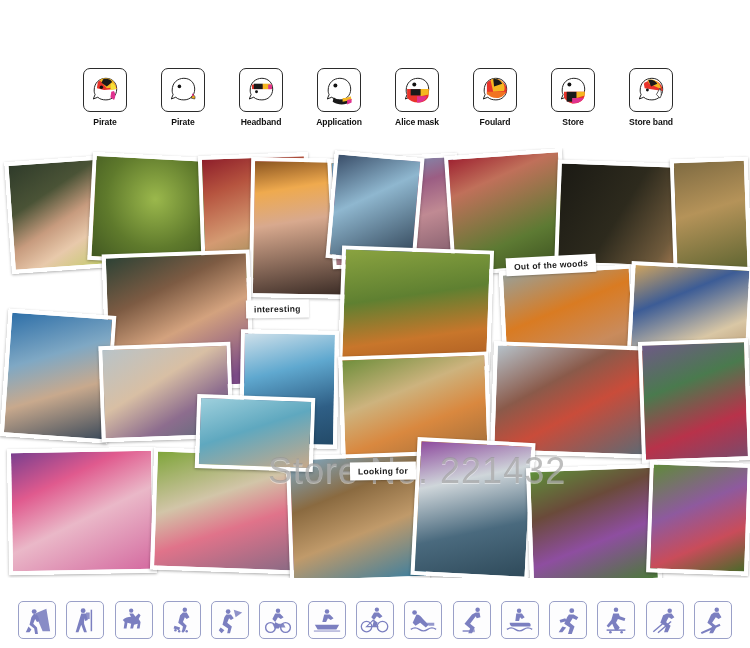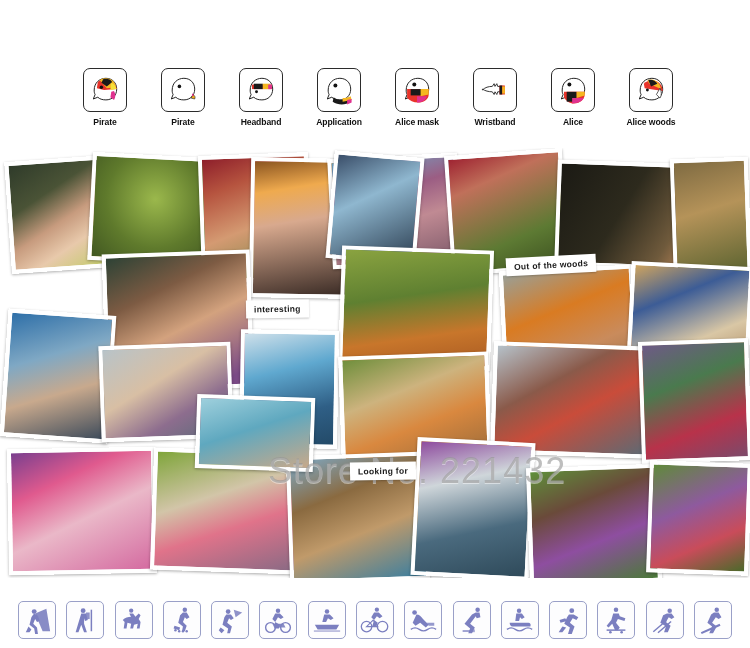--- a/index.html
+++ b/index.html
@@ -164,59 +164,60 @@
           <circle cx="17" cy="14" r="2.2" fill="#111"></circle>
           <path d="M9 19h24v6c0 5-5 9-12 9-5 0-9-2-12-5z" fill="#e8332a"></path>
           <path d="M13 19h12v7H13z" fill="#1a1a1a"></path>
           <path d="M24 19h9v6l-9 2z" fill="#f5b721"></path>
           <path d="M20 27h11c-1 4-5 7-11 7z" fill="#e0318f"></path>
         </svg>
       </div>
       <div class="cap">Alice mask</div>
     </div>
 
-    <div class="appicon">
-      <div class="box">
-        <svg width="36" height="36" viewBox="0 0 40 40">
-          <path d="M6 20c3-3 7-4 11-4l2-3 1 3 2-3 1 3h7v6h-7l-1 3-2-3-1 3-2-3c-4 0-8-1-11-3z" fill="#fff" stroke="#222" stroke-width="1"></path>
-          <path d="M25 15h6v10h-6z" fill="#e8332a"></path>
-          <path d="M25 15h3v10h-3z" fill="#1a1a1a"></path>
-          <path d="M28 16h3v8h-3z" fill="#f5b721"></path>
-        </svg>
-      </div>
-      <div class="cap">Wristband</div>
-    </div>
-
+
+    <div class="appicon">
+      <div class="box">
+        <svg width="36" height="36" viewBox="0 0 40 40">
+          <path d="M8 20c0-8 6-13 13-13s12 5 12 12c0 7-5 12-12 12-4 0-7-1-9-3l-5 2 2-5c-1-2-1-3-1-5z" fill="#fff" stroke="#222" stroke-width="1.1"></path>
+          <path d="M11 12c4-5 13-6 18-1 4 4 5 9 3 13l-21 1z" fill="#e8332a"></path>
+          <path d="M15 9c5-3 11-1 14 3 2 3 2 7 1 9l-12 1z" fill="#f5b721"></path>
+          <path d="M18 8c4-1 8 1 10 5l-9 3z" fill="#1a1a1a"></path>
+          <path d="M11 22h21c-1 4-5 7-10 7s-9-2-11-5z" fill="#f27321"></path>
+        </svg>
+      </div>
+      <div class="cap">Foulard</div>
+    </div>
 
     <div class="appicon">
       <div class="box">
         <svg width="36" height="36" viewBox="0 0 40 40">
           <path d="M8 20c0-8 6-13 13-13s12 5 12 12c0 7-5 12-12 12-4 0-7-1-9-3l-5 2 2-5c-1-2-1-3-1-5z" fill="#fff" stroke="#222" stroke-width="1.1"></path>
           <circle cx="16" cy="14" r="2.2" fill="#111"></circle>
           <path d="M10 22h23v3c0 5-5 10-12 10-5 0-9-3-11-7z" fill="#e8332a"></path>
           <path d="M13 22h11v11H13z" fill="#1a1a1a"></path>
           <path d="M24 22h9v4l-9 3z" fill="#f5b721"></path>
           <path d="M19 29h13c-2 4-7 6-13 6z" fill="#e0318f"></path>
         </svg>
       </div>
-      <div class="cap">Alice</div>
+      <div class="cap">Store</div>
     </div>
 
     <div class="appicon">
       <div class="box">
         <svg width="36" height="36" viewBox="0 0 40 40">
           <path d="M8 20c0-8 6-13 13-13s12 5 12 12c0 7-5 12-12 12-4 0-7-1-9-3l-5 2 2-5c-1-2-1-3-1-5z" fill="#fff" stroke="#222" stroke-width="1.1"></path>
           <path d="M12 13c4-4 12-5 17-1 3 3 4 6 4 9l-20-3z" fill="#e8332a"></path>
           <path d="M16 9c5-2 10 0 13 4 1 2 2 4 2 6l-13-6z" fill="#f5b721"></path>
           <path d="M17 9c4-1 8 1 10 4l-7 3z" fill="#1a1a1a"></path>
           <path d="M30 18c2 4 2 8 0 11l-4-4z" fill="#fff" stroke="#222" stroke-width=".8"></path>
           <circle cx="16" cy="20" r="1.6" fill="#111"></circle>
         </svg>
       </div>
-      <div class="cap">Alice woods</div>
+      <div class="cap">Store band</div>
     </div>
 
   </div>
 
   <div class="collage">
 
     <div class="ph" style="left:8px;top:10px;width:118px;height:112px;transform:rotate(-4deg);">
       <div class="im" style="background:linear-gradient(150deg,#2f3b2a 0%,#4a5336 30%,#c79b7e 52%,#e8c9ab 70%,#b9cc5a 100%);"></div>
     </div>
     <div class="ph" style="left:90px;top:8px;width:160px;height:108px;transform:rotate(3deg);">

